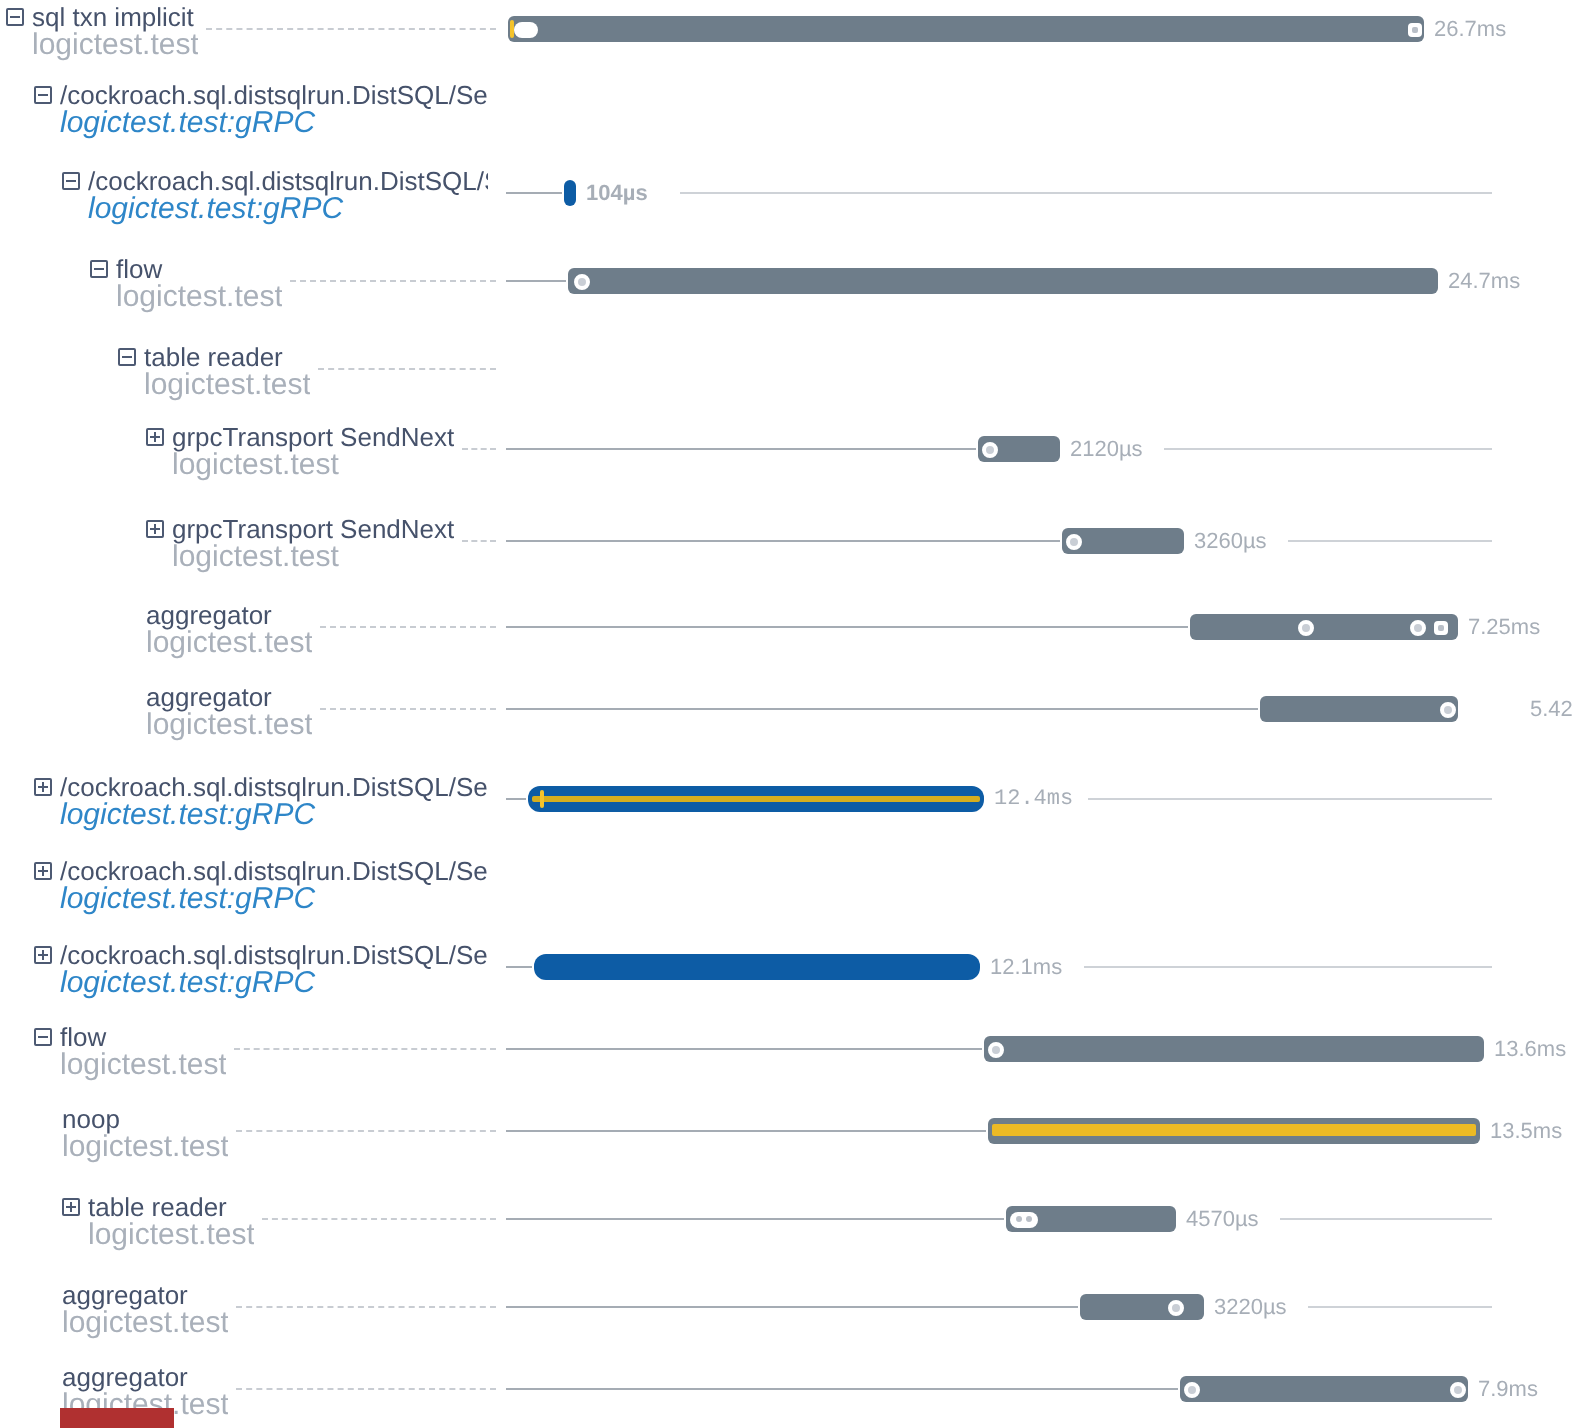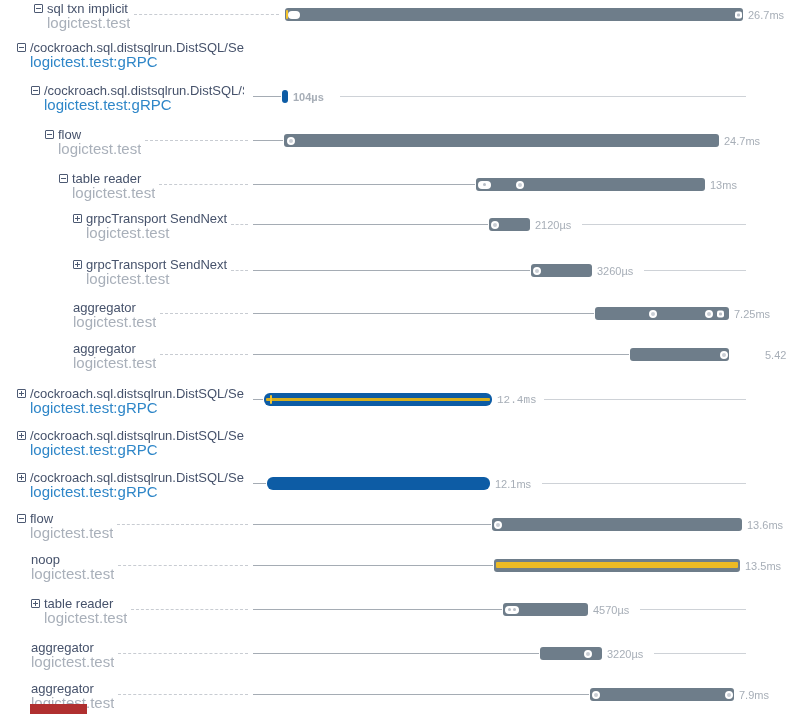--- a/index.html
+++ b/index.html
@@ -8,21 +8,21 @@
 
   .row { position:absolute; left:0; display:flex; width:747px; height:34px; }
   .labels { width:252px; flex:none; display:flex; min-width:0; }
   .names { flex:0 1 auto; min-width:0; overflow:hidden; white-space:nowrap; }
   .title-line { display:flex; align-items:center; height:13px; font-size:13px; color:#46526b; }
   .toggle { width:9px; height:9px; flex:none; border:1px solid #4d5a73; border-radius:1px;
             position:relative; box-sizing:border-box; margin-right:4px; cursor:pointer; background:#fff; }
   .toggle::before { content:""; position:absolute; left:1px; right:1px; top:50%; margin-top:-0.5px; height:1px; background:#4d5a73; }
   .toggle.plus::after { content:""; position:absolute; top:1px; bottom:1px; left:50%; margin-left:-0.5px; width:1px; background:#4d5a73; }
   .subtitle { font-size:15px; color:#a9b0ba; margin-top:2px; line-height:11px; }
-  .subtitle.blue { color:#2e86c8; }
+  .subtitle.blue { color:#2e86c8;font-style:italic; }
   .dashline { flex:1 1 auto; min-width:0; height:0; border-top:1px dashed #c8ccd2; margin:12px 4px 0 4px; }
 
   .timeline { position:relative; width:495px; flex:none; }
   .leftline { position:absolute; top:12px; height:1px; background:#a5acb4; left:1px; }
   .trail { position:absolute; top:12px; height:1px; background:#ced2d7; }
   .bar { position:absolute; top:6px; height:13px; box-sizing:border-box; cursor:pointer; }
   .bar.gray { background:#6e7d8a; border-radius:3px; }
   .bar.blue { background:#0d5ca5; border-radius:6px; }
   .stripe { position:absolute; left:2px; right:2px; border-radius:1px; }
   .stripe.thin  { top:5px; height:3px; background:#d6ae1e; }
@@ -36,21 +36,21 @@
   .mk-square { width:7px; height:7px; border-radius:2px; background:#fff; display:flex; }
   .mk-square::after { content:""; margin:auto; width:3px; height:3px; background:#b9bfc7; border-radius:1px; }
   .dur { position:absolute; top:7px; font-size:11px; color:#a7aeb7; white-space:nowrap; }
   .red-box { position:absolute; background:#b03030; }
 </style>
 </head>
 <body>
 
 <div class="stage">
   <div>
-      <div class="row" style="top: 2px; margin-left: 31px;">
+      <div class="row" style="top: 2px;">
         <div class="labels">
           <div class="names" style="padding-left: 3px;">
             <div class="title-line">
               <span class="toggle"></span>
               <span>sql txn implicit</span>
             </div>
             <div class="subtitle" style="margin-left: 13px;">logictest.test</div>
           </div>
           <div class="dashline"></div>
         </div>
@@ -115,30 +115,20 @@
       <div class="row" style="top: 172px;">
         <div class="labels">
           <div class="names" style="padding-left: 59px;">
             <div class="title-line">
               <span class="toggle"></span>
               <span>table reader</span>
             </div>
             <div class="subtitle" style="margin-left: 13px;">logictest.test</div>
           </div>
           <div class="dashline"></div>
-        </div>
-        <div class="timeline">
-          <div class="leftline" style="width: 222px;"></div>
-          <div class="bar gray" style="left: 224px; width: 229px;">
-            <span class="mk mk-pill" style="left: 2px;">
-              <i></i>
-            </span>
-            <span class="mk mk-circle" style="left: 40px;"></span>
-          </div>
-          <span class="dur" style="left: 458px;">13ms</span>
         </div>
       </div>
       <div class="row" style="top: 212px;">
         <div class="labels">
           <div class="names" style="padding-left: 73px;">
             <div class="title-line">
               <span class="toggle plus"></span>
               <span>grpcTransport SendNext</span>
             </div>
             <div class="subtitle" style="margin-left: 13px;">logictest.test</div>

